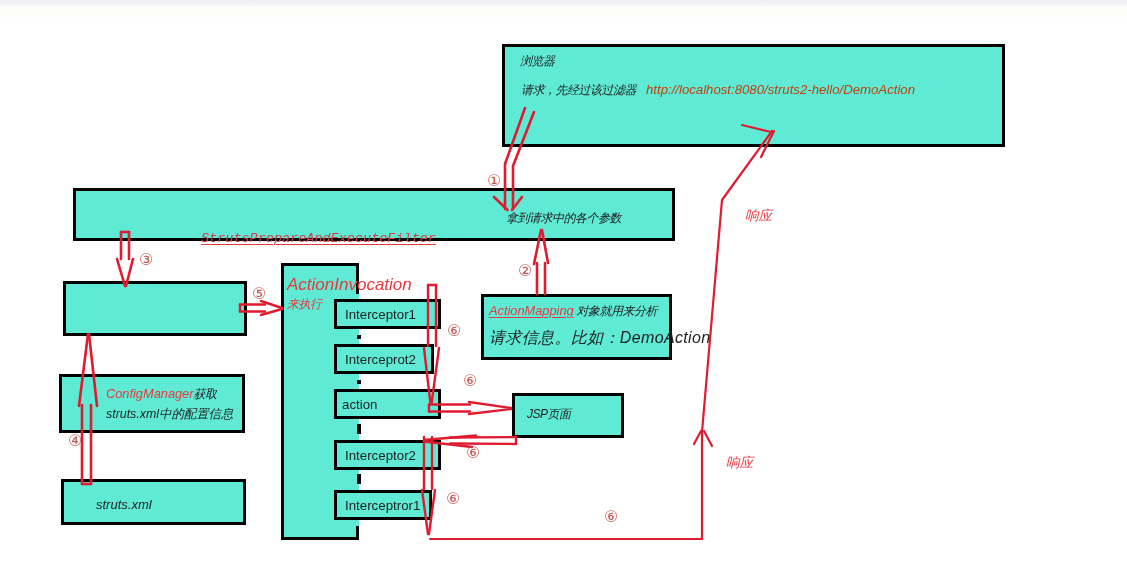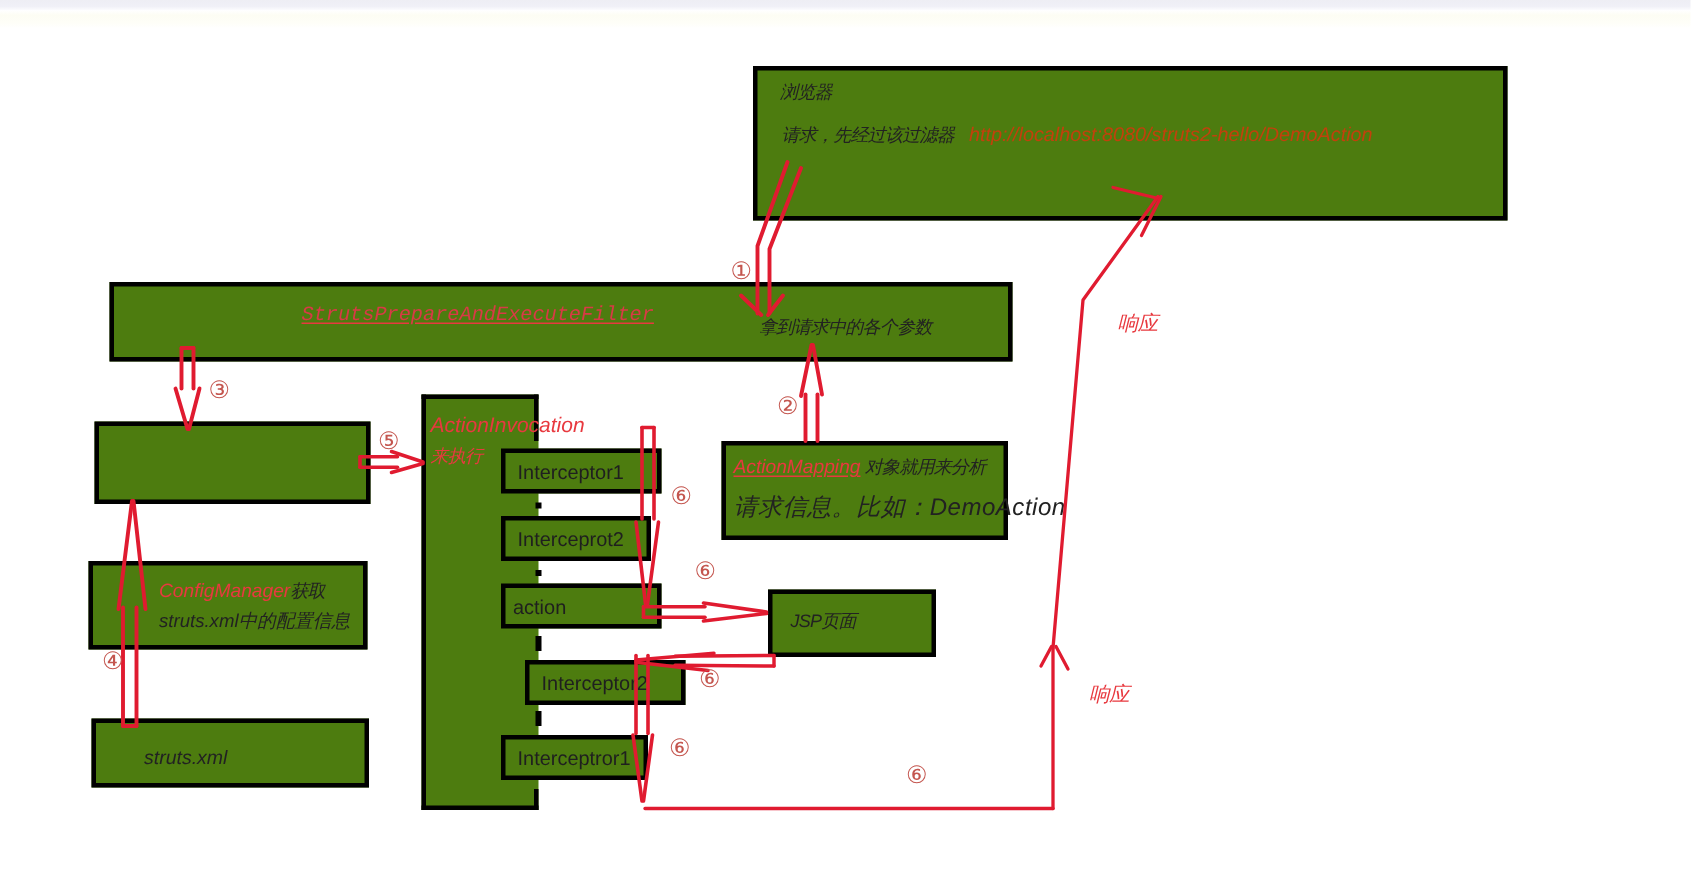--- a/index.html
+++ b/index.html
@@ -11,28 +11,28 @@
   }
   #stage { position:absolute; left:0; top:0; width:1127px; height:581px; }
   .topband {
     position:absolute; left:0; top:0; width:1127px; height:7px;
     background:linear-gradient(to bottom, #eeeef4 0%, #f0f0f7 60%, #fdfdff 100%);
   }
   .tintband {
     position:absolute; left:0; top:7px; width:1127px; height:12px;
     background:linear-gradient(to bottom, #ffffff 0%, #fdfdf4 25%, #fefef8 70%, #ffffff 100%);
   }
-  .box { position:absolute; background:#4d7c0f; box-sizing:border-box; }
+  .box { position:absolute; background:#5eead4; box-sizing:border-box; }
   .box.thick { border:3px solid #000; }
   .box.thin { border:3px solid #000; }
   .txt { position:absolute; white-space:nowrap; color:#222;font-style:italic; }
   .red { color:#e8393f; }
   svg.over { position:absolute; left:0; top:0; width:1127px; height:581px; overflow:visible; pointer-events:none; }
   .mono { font-family:"Liberation Mono", monospace; color:#d93a46; }
-  .underline-red { text-decoration:underline; text-decoration-color:#e8393f; text-underline-offset:2px; }
+  .underline-red { text-decoration:underline; text-decoration-color:#e8393f; text-underline-offset:2px;margin-top:28px; }
   .url { color:#c2410c; }
   .cjk { font-size:12px !important; letter-spacing:-0.5px; }
   .ic { display:flex; align-items:center; }
   .ic span { font-size:13.3px; color:#1f1f1f; margin-left:8px; }
   .ic span.lft { margin-left:5px; }
   .edge { position:absolute; background:#000; }
   .dot { position:absolute; width:4px; height:4px; background:#000; }
   .dash { position:absolute; width:3.5px; height:10px; background:#000; }
   .stepmark { position:absolute; color:#c4564f; font-size:16px; font-family:"DejaVu Sans", sans-serif; line-height:1; }
 </style>
@@ -50,33 +50,33 @@
 
   <div class="box thick" id="filterBox" style="left:73px; top:188px; width:602px; height:53px;"></div>
   <div class="txt mono red underline-red" style="left:201px; top:203px; font-size:13.5px;">StrutsPrepareAndExecuteFilter</div>
   <div class="txt cjk" style="left:506px; top:210px; font-size:12px;">拿到请求中的各个参数</div>
 
   <div class="box thick" id="proxyBox" style="left:63px; top:281px; width:184px; height:55px;"></div>
 
   <div class="box thick" id="invocationBox" style="left:281px; top:263px; width:78px; height:277px; border-right:none;"></div>
   <div class="edge" style="left:356px; top:263px; width:3px; height:31px;"></div>
   <div class="edge" style="left:356px; top:526px; width:3px; height:14px;"></div>
-  <div class="txt red" style="left:287px; top:275px; font-size:14px;">ActionInvocation</div>
+  <div class="txt red" style="left:287px; top:275px; font-size:17px;">ActionInvocation</div>
   <div class="txt red cjk" style="left:287px; top:296px; font-size:12.7px;">来执行</div>
 
   <div class="box thin ic" style="left:334px; top:299px; width:107px; height:30px;">
     <span>Interceptor1</span>
     </div>
   <div class="box thin ic" style="left:334px; top:344px; width:100px; height:30px;">
     <span>Interceprot2</span>
     </div>
   <div class="box thin ic" style="left:334px; top:389px; width:107px; height:30px;">
     <span class="lft">action</span>
     </div>
-  <div class="box thin ic" style="left:350px; top:440px; width:107px; height:30px;">
+  <div class="box thin ic" style="left:334px; top:440px; width:107px; height:30px;">
     <span>Interceptor2</span>
     </div>
   <div class="box thin ic" style="left:334px; top:490px; width:98px; height:30px;">
     <span>Interceptror1</span>
     </div>
 
   <div class="dot" style="left:357px; top:335px;"></div>
   <div class="dot" style="left:357px; top:380px;"></div>
   <div class="dash" style="left:357px; top:424px;"></div>
   <div class="dash" style="left:357px; top:474px;"></div>

